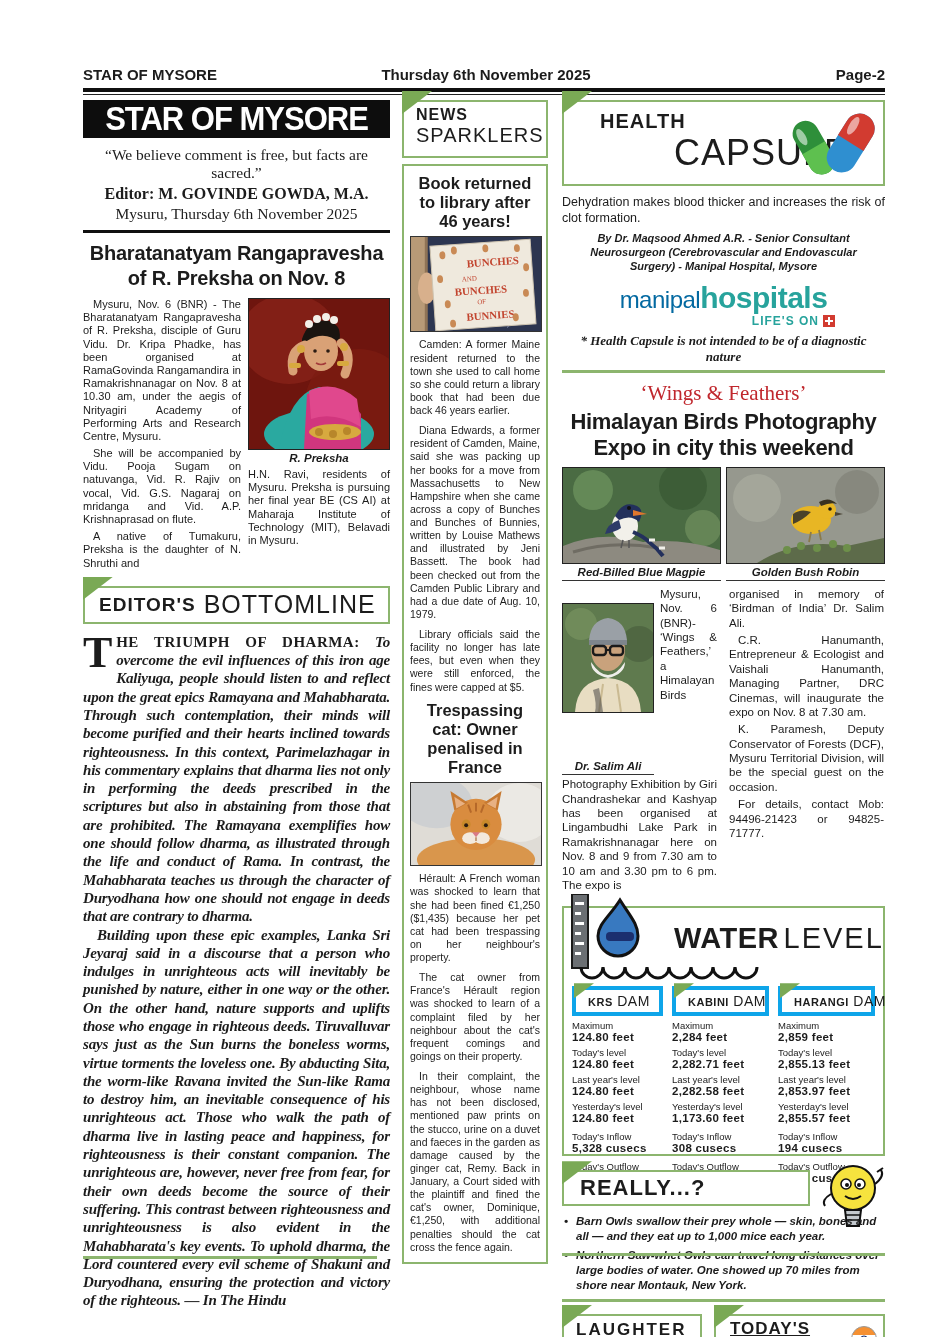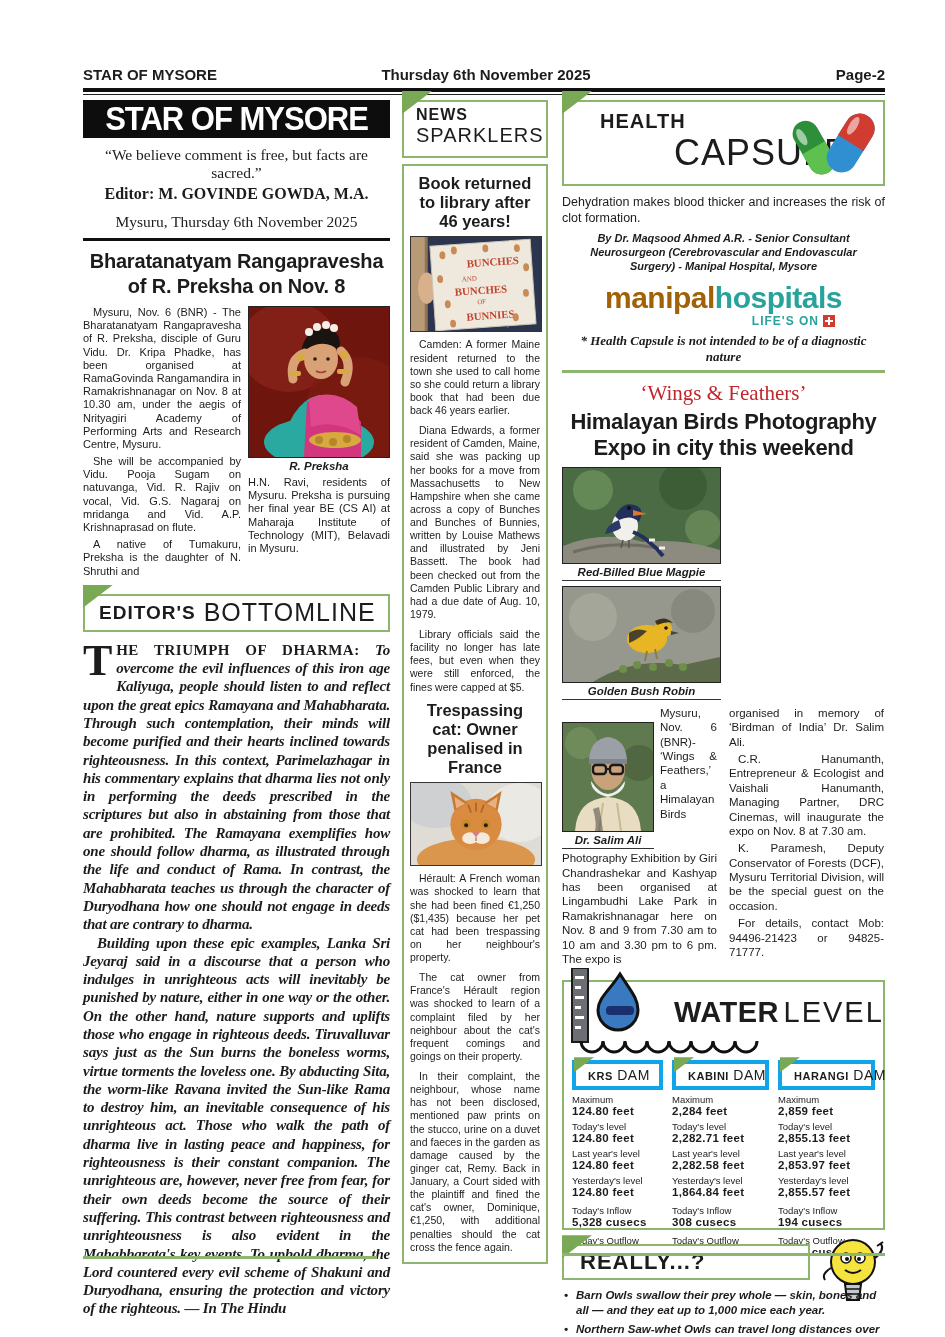--- a/index.html
+++ b/index.html
@@ -22,21 +22,21 @@
   
   .fold{position:absolute;left:-2px;top:-11px;width:30px;height:23px;background:#7aa955;clip-path:polygon(0 0,100% 0,0 100%);}
 
   .gbox{position:relative;border:2px solid #8cb56e;background:#fff;}
 
   
   .masthead-box{background:#0d0d0d;color:#fff;text-align:center;height:38px;display:flex;align-items:center;justify-content:center;}
   .masthead-title{font-size:31px;font-weight:bold;letter-spacing:-1px;transform:scaleY(1.1);white-space:nowrap;}
   .masthead-quote{font-family:"Liberation Serif",serif;font-size:15.5px;text-align:center;margin-top:8px;}
   .masthead-editor{font-family:"Liberation Serif",serif;font-size:16px;font-weight:bold;text-align:center;margin-top:3px;}
-  .masthead-date{font-family:"Liberation Serif",serif;font-size:15.5px;text-align:center;margin-top:10px;}
+  .masthead-date{font-family:"Liberation Serif",serif;font-size:15.5px;text-align:center;margin-top:2px;}
   .masthead-rule{height:3px;background:#101010;margin-top:7px;}
 
   
   .lead-headline{font-size:20px;font-weight:bold;text-align:center;line-height:1.25;margin-top:8px;letter-spacing:-0.2px;}
   .lead-body{display:flex;gap:7px;margin-top:7px;}
   .lead-left{width:158px;font-size:11px;line-height:1.2;text-align:justify;}
   .lead-left p{margin:0 0 4px 0;text-indent:10px;}
   .lead-right{width:142px;}
   .lead-photo{width:140px;height:150px;border:1px solid #222;display:block;}
   .photo-caption{font-size:11.5px;font-weight:bold;font-style:italic;text-align:center;margin:2px 0 4px 0;}
@@ -63,44 +63,44 @@
   .ns-box p{font-size:10.5px;line-height:1.25;text-align:justify;margin:0 0 7px 0;text-indent:9px;}
 
   
   .hc-head{height:82px;}
   .hc-bold{position:absolute;left:36px;top:8px;font-size:20px;font-weight:bold;letter-spacing:1px;}
   .hc-light{position:absolute;left:110px;top:30px;font-size:36px;letter-spacing:1px;}
   .hc-pills{position:absolute;right:4px;top:4px;}
   .hc-tip{font-size:12.5px;line-height:1.3;text-align:justify;margin-top:8px;}
   .hc-byline{font-size:11px;font-weight:bold;font-style:italic;text-align:center;margin:4px 18px 0 18px;line-height:1.3;}
   .mh-logo{text-align:center;margin-top:10px;line-height:1;}
-  .mh-manipal{font-size:30px;font-weight:bold;color:#a16207;letter-spacing:-0.5px;}
+  .mh-manipal{font-size:24px;font-weight:normal;color:#0369a1;letter-spacing:-0.5px;}
   .mh-hospitals{font-size:30px;font-weight:bold;color:#27a39c;letter-spacing:-0.5px;}
   .mh-tag{display:flex;justify-content:flex-end;align-items:center;gap:4px;margin:2px 50px 0 0;}
   .mh-tagtext{font-size:12px;font-weight:bold;color:#27a39c;letter-spacing:1px;}
   .mh-plus{width:12px;height:12px;background:#d23b30;position:relative;}
   .mh-plus:before{content:"";position:absolute;left:5px;top:2px;width:2px;height:8px;background:#fff;}
   .mh-plus:after{content:"";position:absolute;left:2px;top:5px;width:8px;height:2px;background:#fff;}
   .hc-disclaimer{font-family:"Liberation Serif",serif;font-size:13px;font-weight:bold;font-style:italic;text-align:center;margin-top:6px;}
   .hc-rule{margin-top:5px;}
 
   
   .be-kicker{font-family:"Liberation Serif",serif;color:#c0272d;font-size:21px;text-align:center;margin-top:8px;}
   .be-headline{font-size:22px;font-weight:bold;text-align:center;line-height:1.15;margin-top:3px;letter-spacing:-0.3px;}
-  .be-photos{display:flex;gap:5px;margin-top:7px;flex-direction:column;}
+  .be-photos{display:flex;gap:5px;margin-top:7px;}
   .be-fig{width:159px;}
   .be-photo{width:157px;height:95px;border:1px solid #222;display:block;}
   .be-cap{font-size:11.5px;font-weight:bold;font-style:italic;text-align:center;margin-top:2px;border-bottom:1px solid #333;padding-bottom:2px;}
   .be-article{display:flex;gap:12px;margin-top:6px;}
   .be-c1,.be-c2{width:155px;font-size:11.5px;line-height:1.25;text-align:justify;}
   .be-c2 p{margin:0 0 3px 0;text-indent:9px;}
   .be-c2 p:first-child{text-indent:0;}
   .salim-wrap{float:left;width:92px;margin:16px 6px 2px 0;}
   .salim-photo{width:90px;height:108px;border:1px solid #222;display:block;}
-  .salim-cap{font-size:11.5px;font-weight:bold;font-style:italic;text-align:center;border-bottom:1px solid #333;padding:1px 0;}
+  .salim-cap{font-size:11.5px;font-weight:bold;font-style:italic;text-align:center;border-bottom:1px solid #333;padding:1px 0;margin-top:45px;}
 
   
   .wl-box{margin-top:14px;height:250px;box-sizing:border-box;padding:4px 6px;}
   .wl-iconwrap{position:absolute;left:4px;top:-14px;}
   .wl-title{position:absolute;left:110px;top:14px;white-space:nowrap;}
   .wl-title-bold{font-size:29px;font-weight:bold;letter-spacing:0.5px;}
   .wl-title-light{font-size:29px;font-weight:300;letter-spacing:2px;}
   .wl-wave{position:absolute;left:14px;top:56px;}
   .wl-dams{position:absolute;left:8px;top:78px;right:8px;display:flex;gap:9px;}
   .dam{width:97px;}
@@ -470,21 +470,21 @@
           <div class="wl-pair">
               <div class="wl-label">Today's level</div>
               <div class="wl-value">2,282.71 feet</div>
             </div>
           <div class="wl-pair">
               <div class="wl-label">Last year's level</div>
               <div class="wl-value">2,282.58 feet</div>
             </div>
           <div class="wl-pair">
               <div class="wl-label">Yesterday's level</div>
-              <div class="wl-value">1,864.84 feet</div>
+              <div class="wl-value">1,173.60 feet</div>
             </div>
           <div class="wl-pair gap">
               <div class="wl-label">Today's Inflow</div>
               <div class="wl-value">308 cusecs</div>
             </div>
           <div class="wl-pair gap">
               <div class="wl-label">Today's Outflow</div>
               <div class="wl-value">1,750 cusecs</div>
             </div>
         </div>

